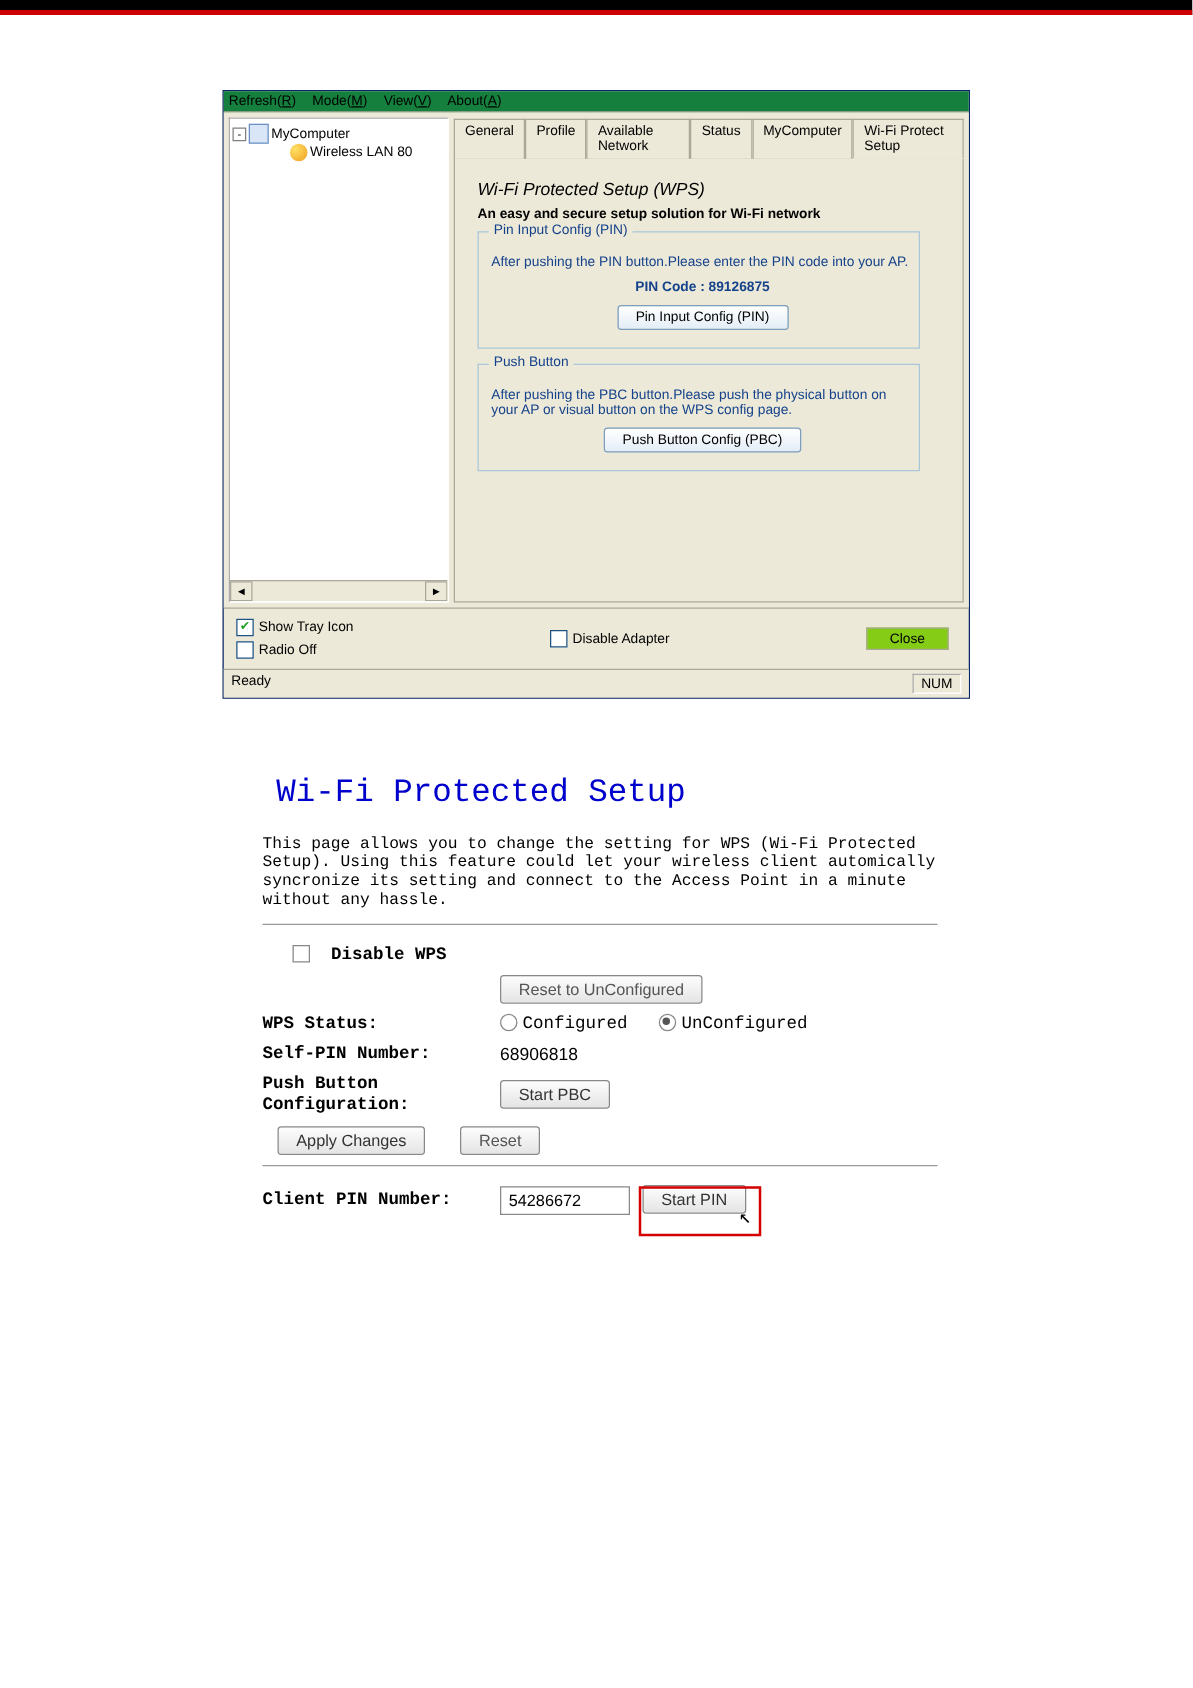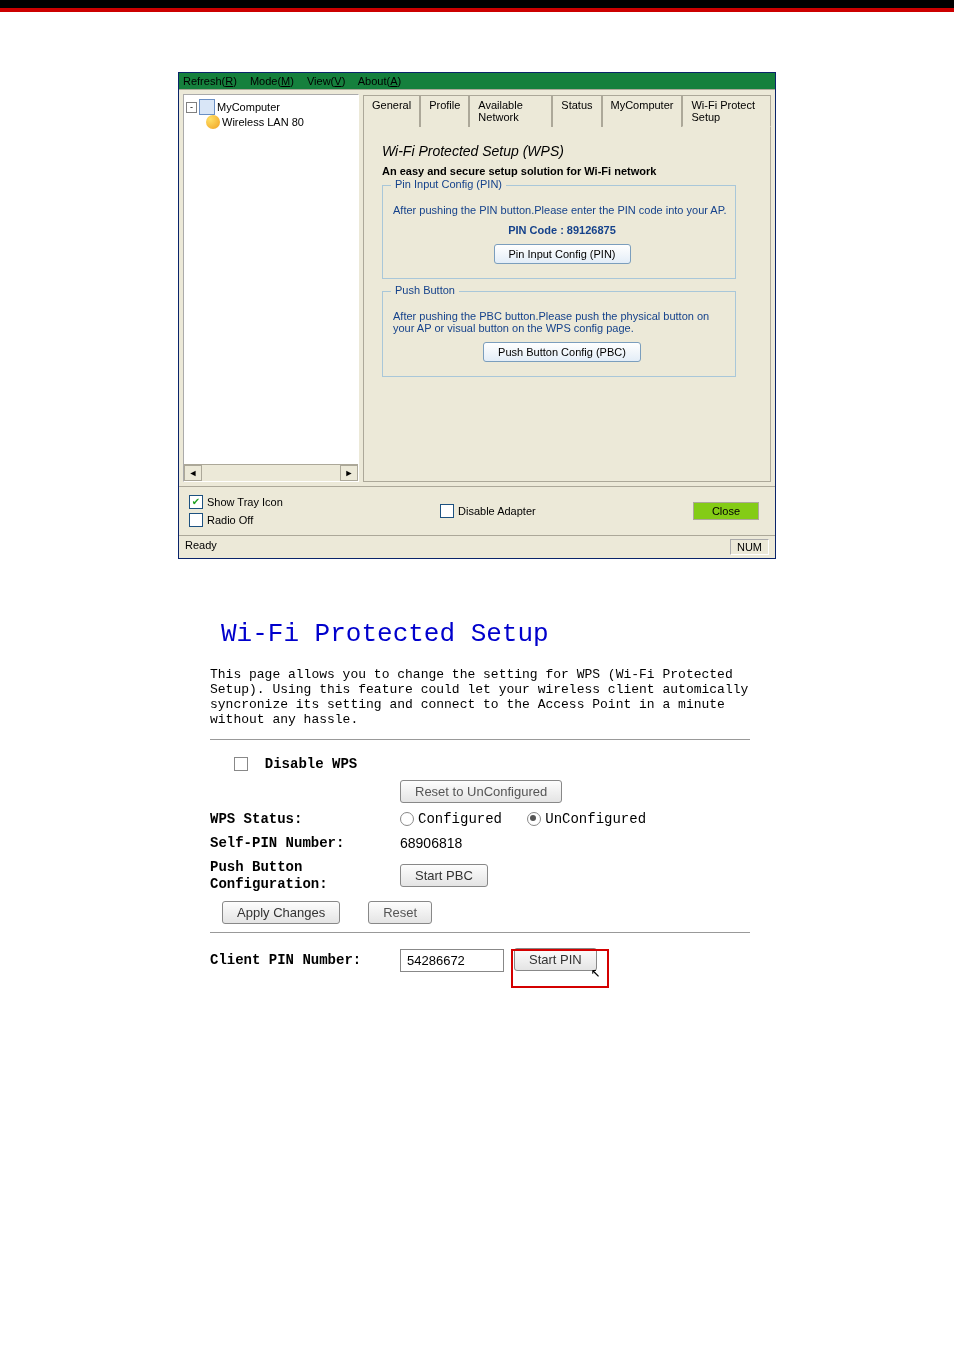--- a/index.html
+++ b/index.html
@@ -74,21 +74,21 @@
     width:9px;height:9px;border:1px solid #808080;
     display:inline-flex;align-items:center;justify-content:center;
     font-size:9px; line-height:9px; text-align:center;
   }
   .tree-icon { width:14px; height:14px; display:inline-block;}
   .tree-pc {
     background:#d9e6f7; border:1px solid #6b90c4;
   }
   .tree-wlan {
     margin-left:20px;
-    display:flex; align-items:center; gap:2px;
+    display:flex; align-items:center; gap:2px;justify-content:center;
   }
   .tree-wlan-icon {
     width:14px;height:14px;
     background: radial-gradient(circle at 30% 30%, #ffe066, #f0a020);
     border-radius:50%;
   }
   .tree-scrollbar {
     position:absolute; bottom:0; left:0; right:0; height:16px;
     background:#ece9d8; border-top:1px solid #aca899;
     display:flex; justify-content:space-between; align-items:center;

